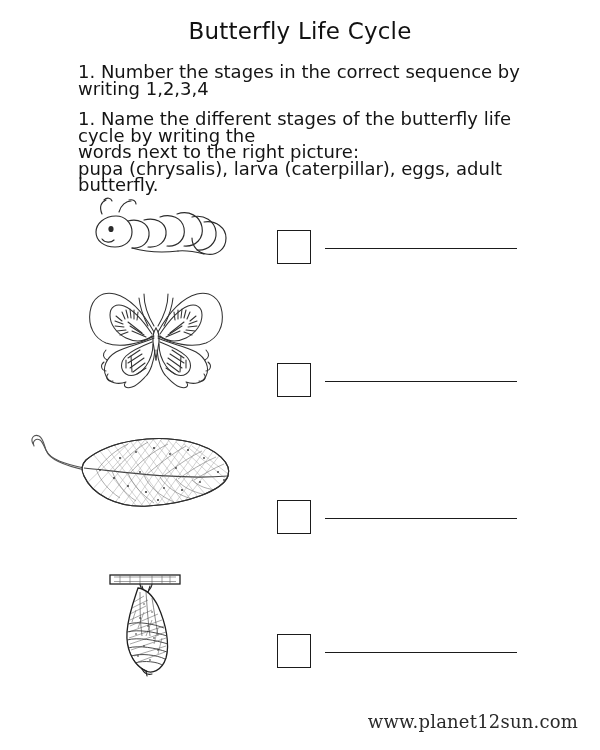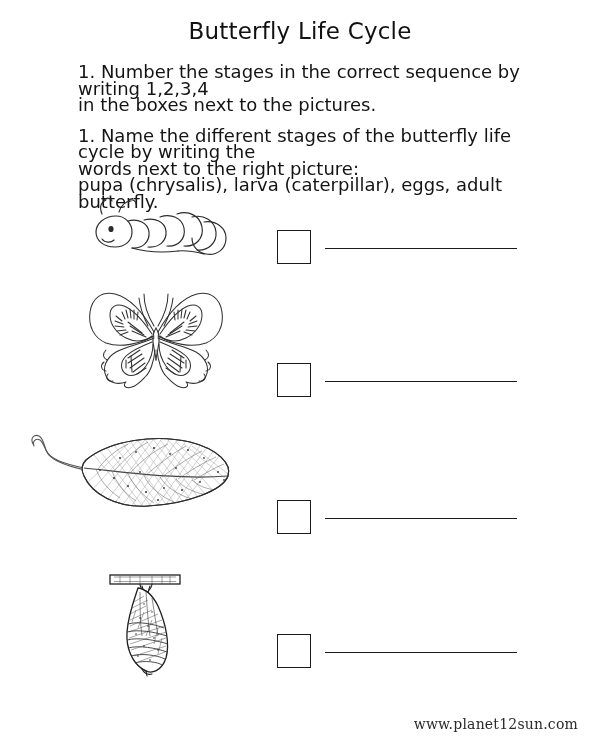--- a/index.html
+++ b/index.html
@@ -77,39 +77,38 @@
     height: 0;
     border-top: 1.3px solid #1b1b1b;
   }
 
   
   .watermark {
     position: absolute;
     right: 22px;
     bottom: 18px;
     font-family: "DejaVu Serif", "Liberation Serif", serif;
-    font-size: 14px;
+    font-size: 18px;
     color: #2a2a2a;
     letter-spacing: 0.2px;
   }
 
   svg { display: block; overflow: visible; }
 </style>
 </head>
 <body>
 
 <div class="page">
 
   <div class="title">Butterfly Life Cycle</div>
 
   <div class="instructions">
 
     <div class="instr-block">
       <div class="instr-line">1. Number the stages in the correct sequence by writing 1,2,3,4</div>
-      <div class="instr-line">in the boxes next to the pictures.</div>
     </div>
 
     <div class="instr-block">
       <div class="instr-line">1. Name the different stages of the butterfly life cycle by writing the</div>
       <div class="instr-line">words next to the right picture:</div>
       <div class="instr-line">pupa (chrysalis), larva (caterpillar), eggs, adult butterfly.</div>
     </div>
 
   </div>
 

